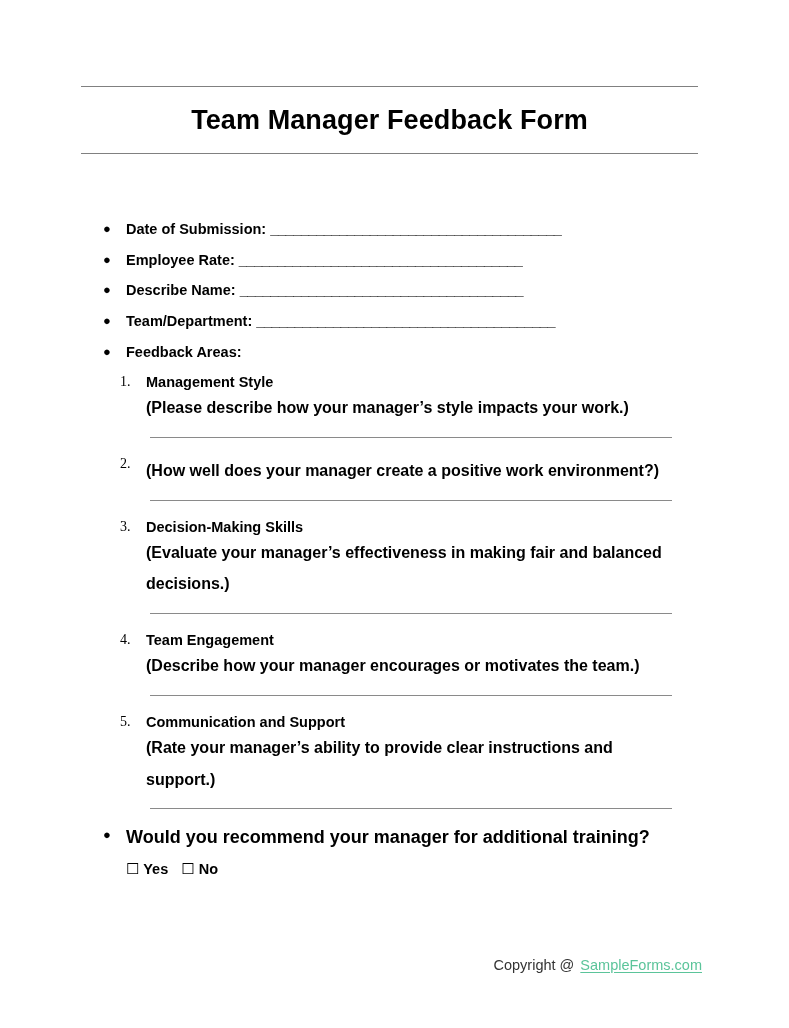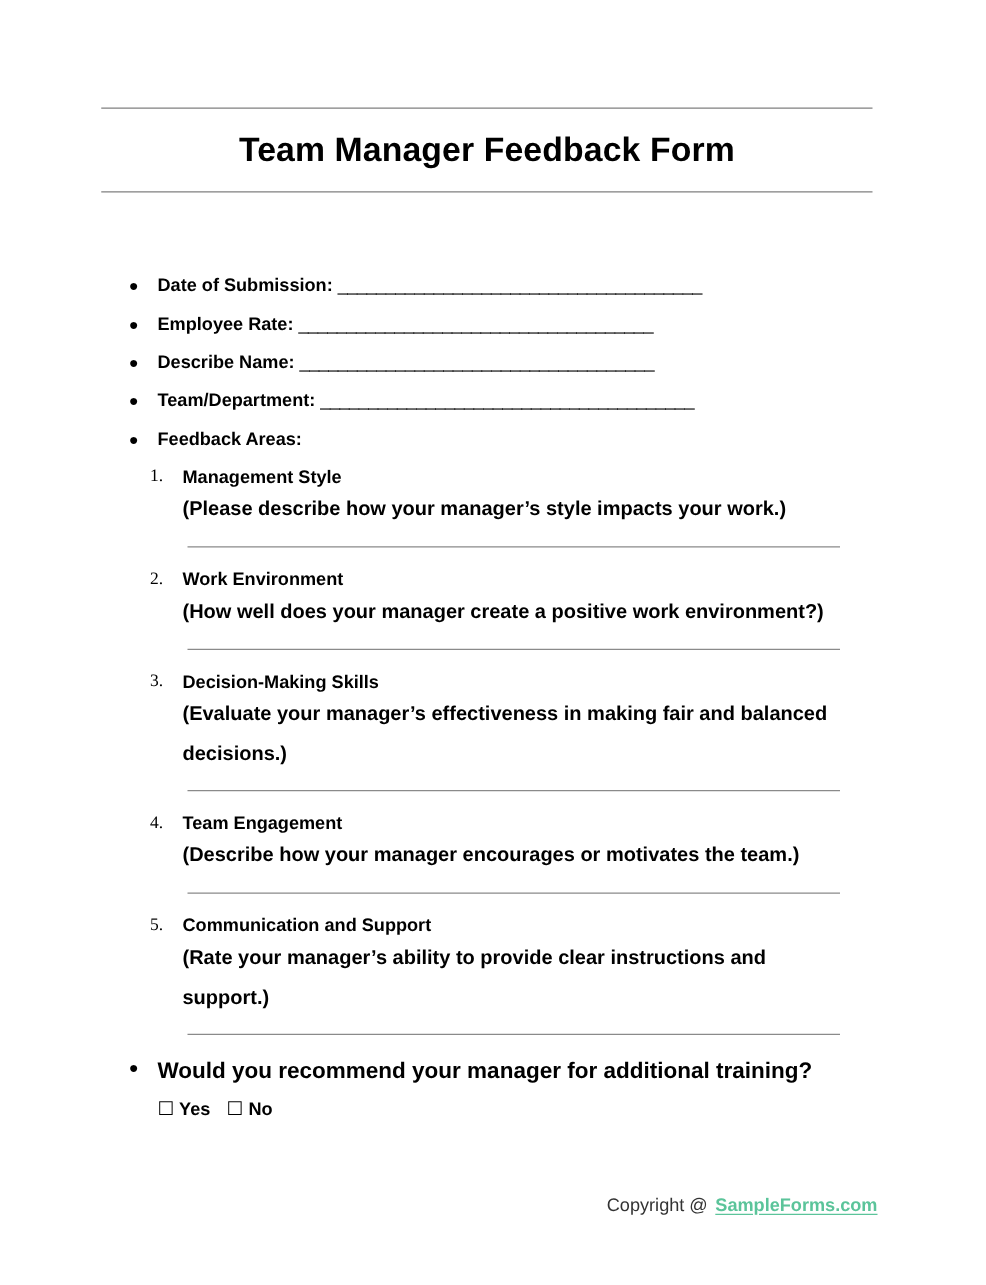--- a/index.html
+++ b/index.html
@@ -69,21 +69,21 @@
   }
   li.field-item .bullet {
     position: absolute;
     left: 3px;
     top: 0;
     font-size: 13px;
     line-height: 1.35;
   }
   .field-label { font-weight: bold; }
   .field-line {
-    font-weight: normal;
+    font-weight: bold;
     letter-spacing: -0.4px;
   }
 
   
   ol.areas {
     list-style: none;
     margin: 6px 0 0 0;
     padding: 0 0 0 46px;
   }
   ol.areas > li {
@@ -155,21 +155,21 @@
     left: 81px;
     top: 957px;
     width: 621px;
     text-align: right;
     font-size: 14.5px;
     color: #333333;
   }
   .footer .copy-text { color: #333333; text-align: right; }
   .footer .brand-link {
     color: #5bc49a;
-    font-weight: bold;
+    font-weight: normal;
     text-decoration: underline;
     text-underline-offset: 2px;
     margin-left: 2px;
   }
 </style>
 </head>
 <body>
 
 <div class="page">
 
@@ -217,21 +217,20 @@
 
       <li>
         <span class="area-num">1.</span>
         <div class="area-title">Management Style</div>
         <div class="area-prompt">(Please describe how your manager’s style impacts your work.)</div>
         <div class="answer-rule"></div>
       </li>
 
       <li>
         <span class="area-num">2.</span>
-        <div class="area-title">Work Environment</div>
         <div class="area-prompt">(How well does your manager create a positive work environment?)</div>
         <div class="answer-rule"></div>
       </li>
 
       <li>
         <span class="area-num">3.</span>
         <div class="area-title">Decision-Making Skills</div>
         <div class="area-prompt">(Evaluate your manager’s effectiveness in making fair and balanced decisions.)</div>
         <div class="answer-rule"></div>
       </li>

